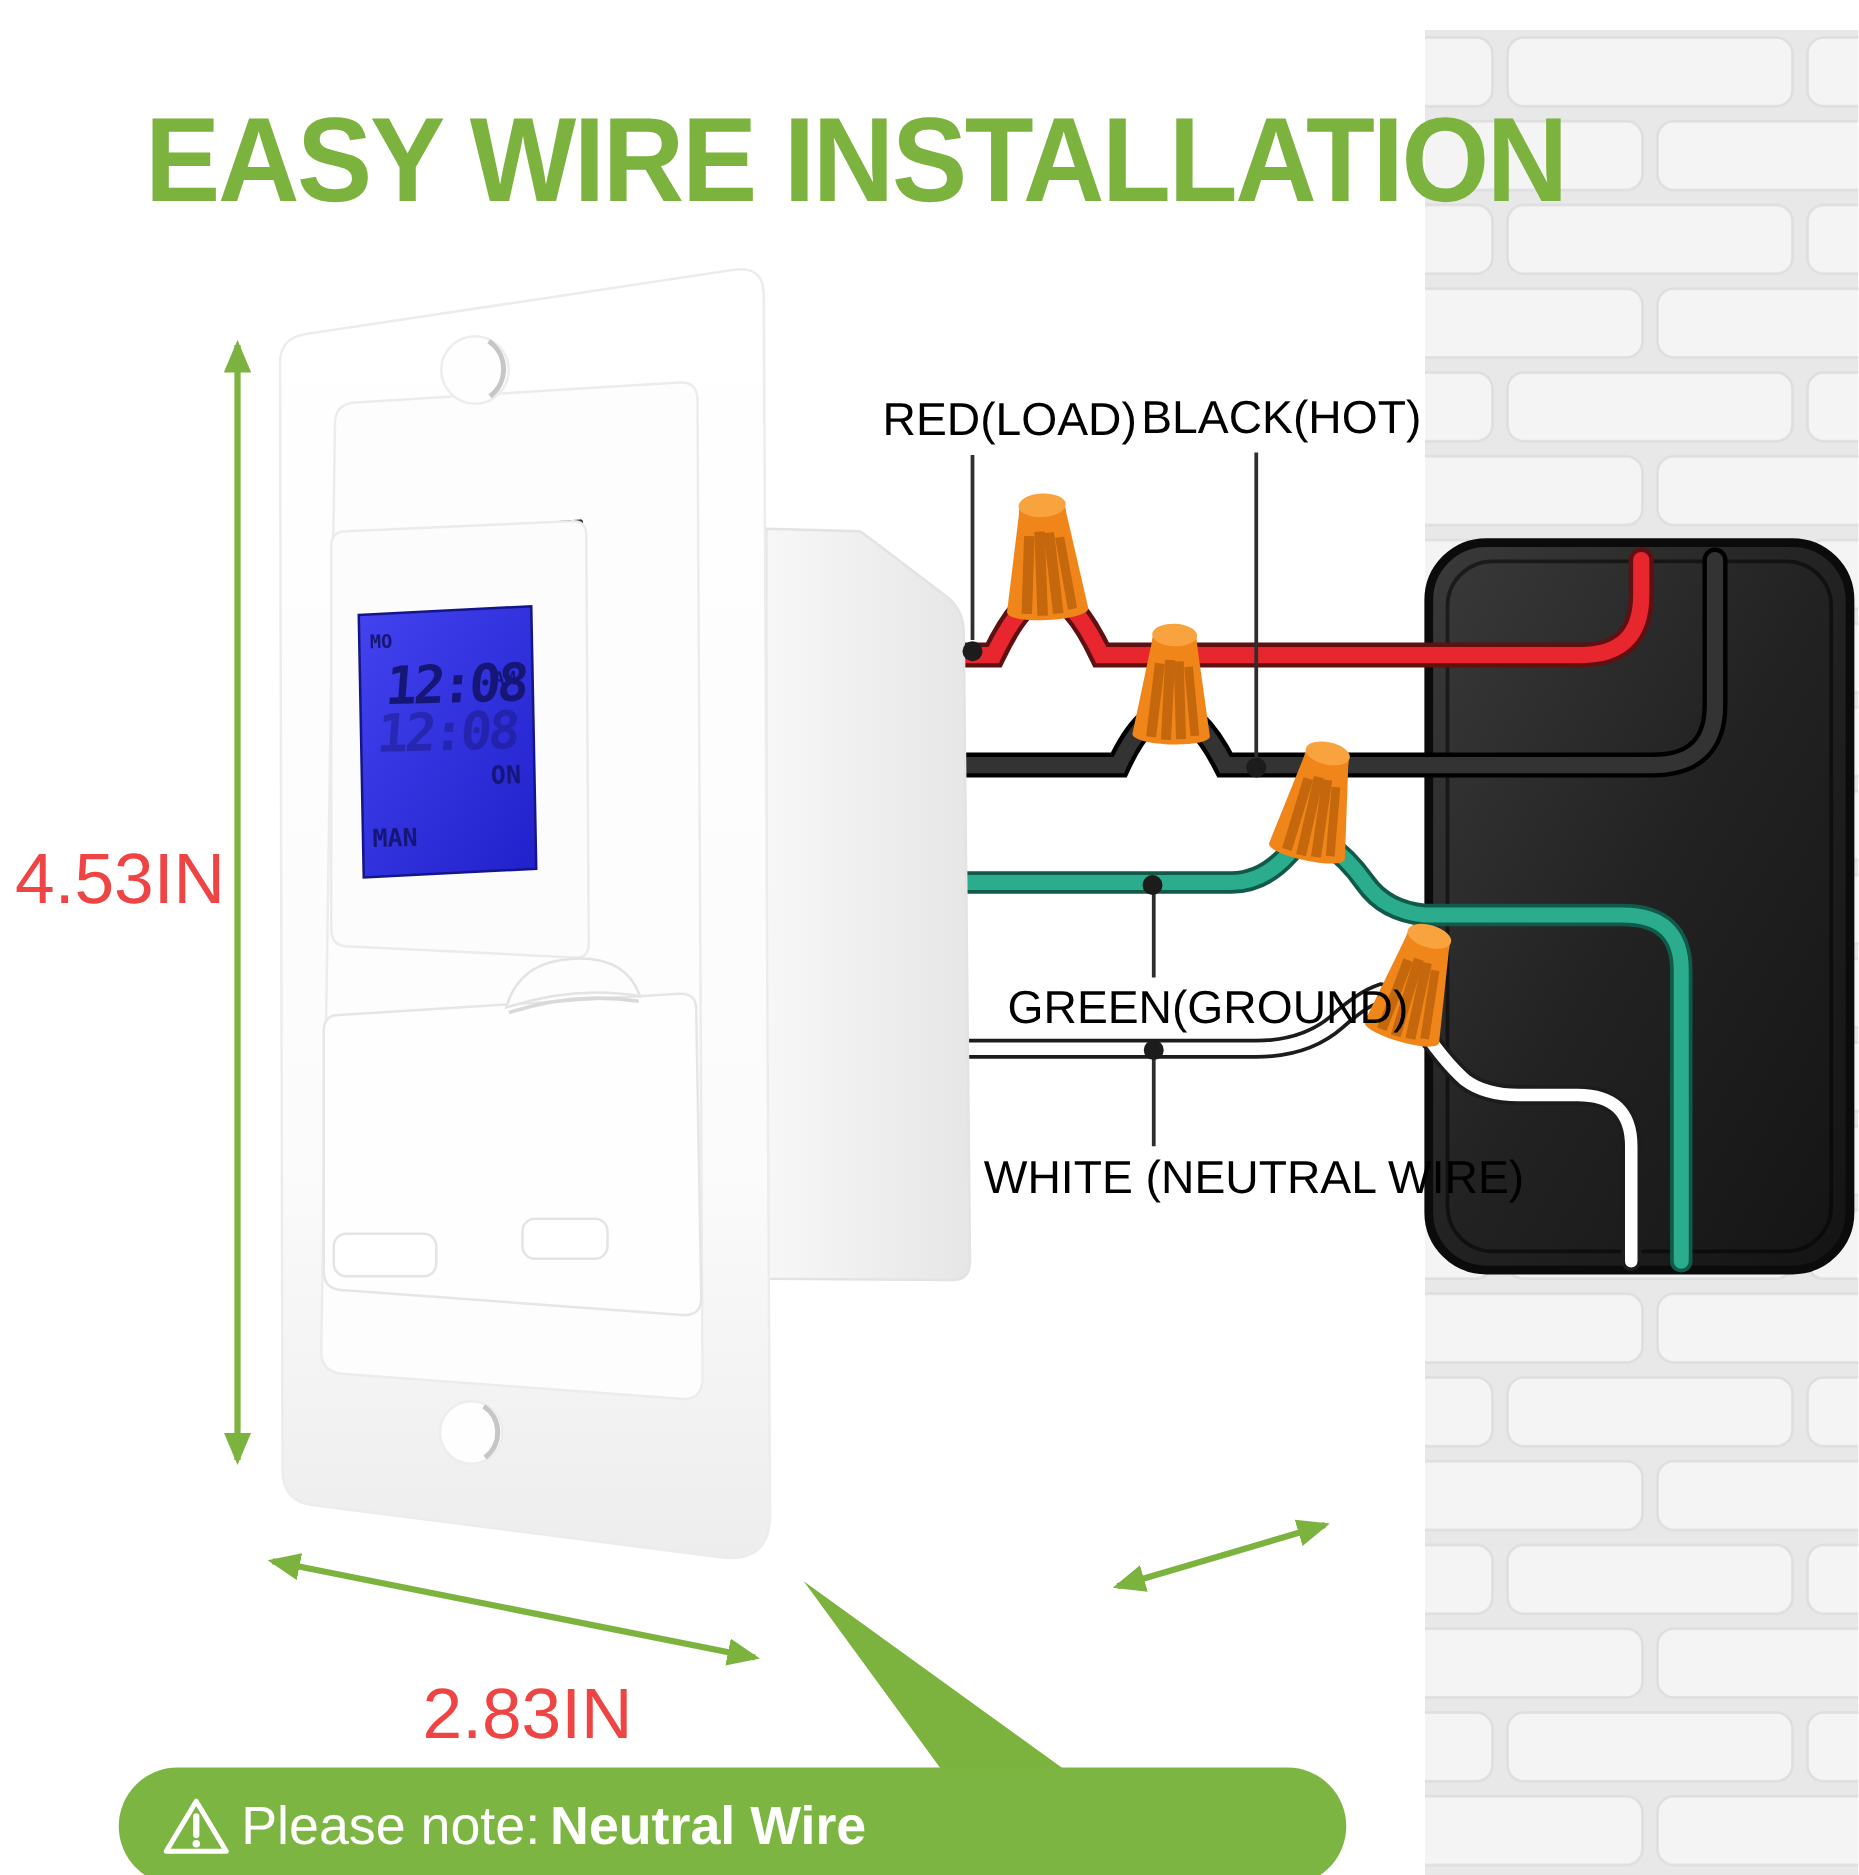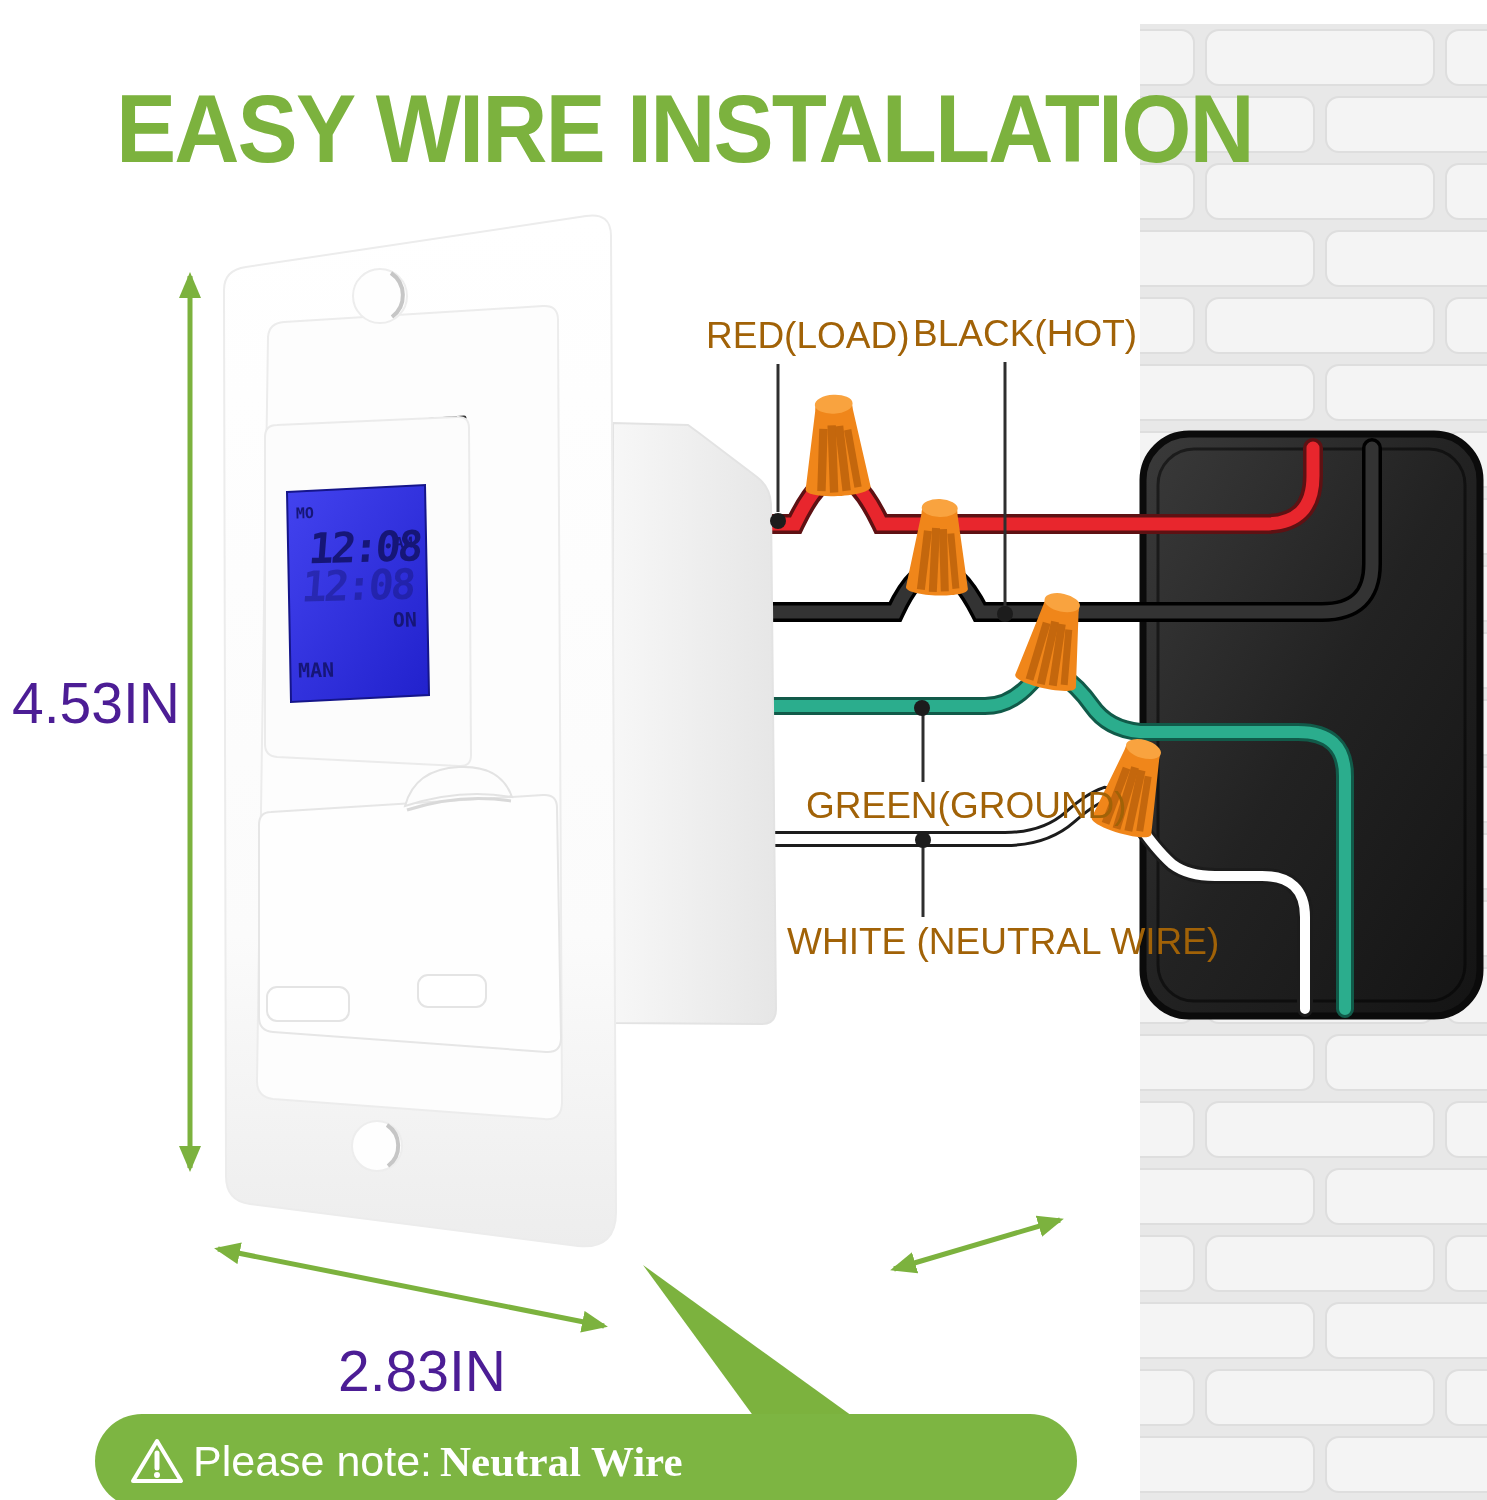--- a/index.html
+++ b/index.html
@@ -2,38 +2,38 @@
 <html><head>
 <meta charset="utf-8">
 <style>
   html,body{margin:0;padding:0;background:#fff;}
   .canvas{position:relative;width:1487px;height:1500px;overflow:hidden;
           font-family:"Liberation Sans",sans-serif;background:#fff;margin-top:24px;}
   .canvas svg.scene{position:absolute;left:0;top:0;}
   .overlay{position:absolute;white-space:nowrap;}
   .page-title{left:116px;top:50px;font-size:96px;font-weight:700;color:#7CB23E;
               letter-spacing:-2px;transform:scaleX(.94);transform-origin:left top;}
-  .wire-label{font-size:37px;color:#a16207;}
-  .dim-label{font-size:57px;color:#4c1d95;}
+  .wire-label{font-size:37px;color:#000000;}
+  .dim-label{font-size:57px;color:#ef4444;}
   
   .lcd{position:absolute;left:286px;top:461px;width:144px;height:218px;
        color:#161677;transform:rotate(-1.5deg);font-family:"DejaVu Sans Mono",monospace;}
   .lcd span{position:absolute;font-weight:700;}
   .lcd-day{left:12px;top:18px;font-size:15px;}
   .lcd-time{left:24px;top:38px;font-size:42px;letter-spacing:-3px;transform:skewX(-6deg);}
   .lcd-ghost{left:16px;top:76px;font-size:42px;letter-spacing:-3px;transform:skewX(-6deg);opacity:.45;}
   .lcd-mer{left:110px;top:50px;font-size:15px;}
   .lcd-on{left:106px;top:124px;font-size:20px;}
   .lcd-man{left:10px;top:172px;font-size:20px;}
   
   .note-banner{position:absolute;left:95px;top:1390px;width:982px;height:94px;
                background:#7DB542;border-radius:48px;display:flex;align-items:center;
                gap:8px;padding:0 34px;box-sizing:border-box;color:#fff;font-size:43px;}
   .note-banner .keep-space{white-space:pre;}
-  .note-bold{font-weight:700;font-family:Liberation Serif, serif;}
+  .note-bold{font-weight:700;}
 </style>
 </head>
 <body>
 
 <div class="canvas">
 
 <svg class="scene" width="1487" height="1500" viewBox="0 0 1487 1500">
   <defs>
     <pattern id="bricks" width="240" height="134" patternUnits="userSpaceOnUse">
       <rect x="0" y="0" width="240" height="134" fill="#e8e8e8"></rect>

